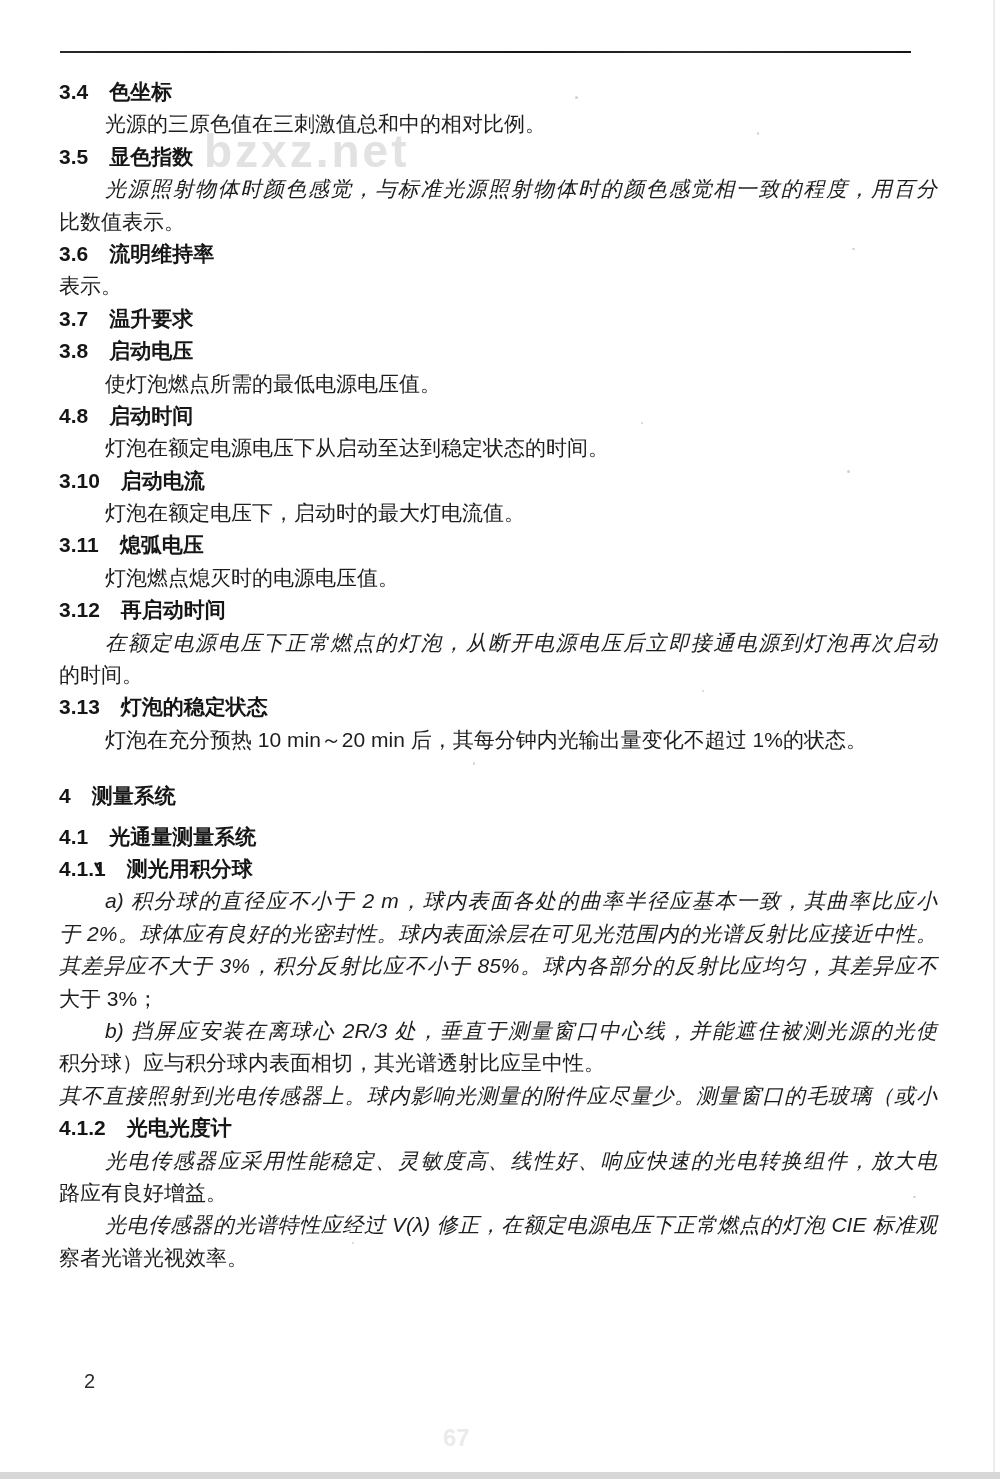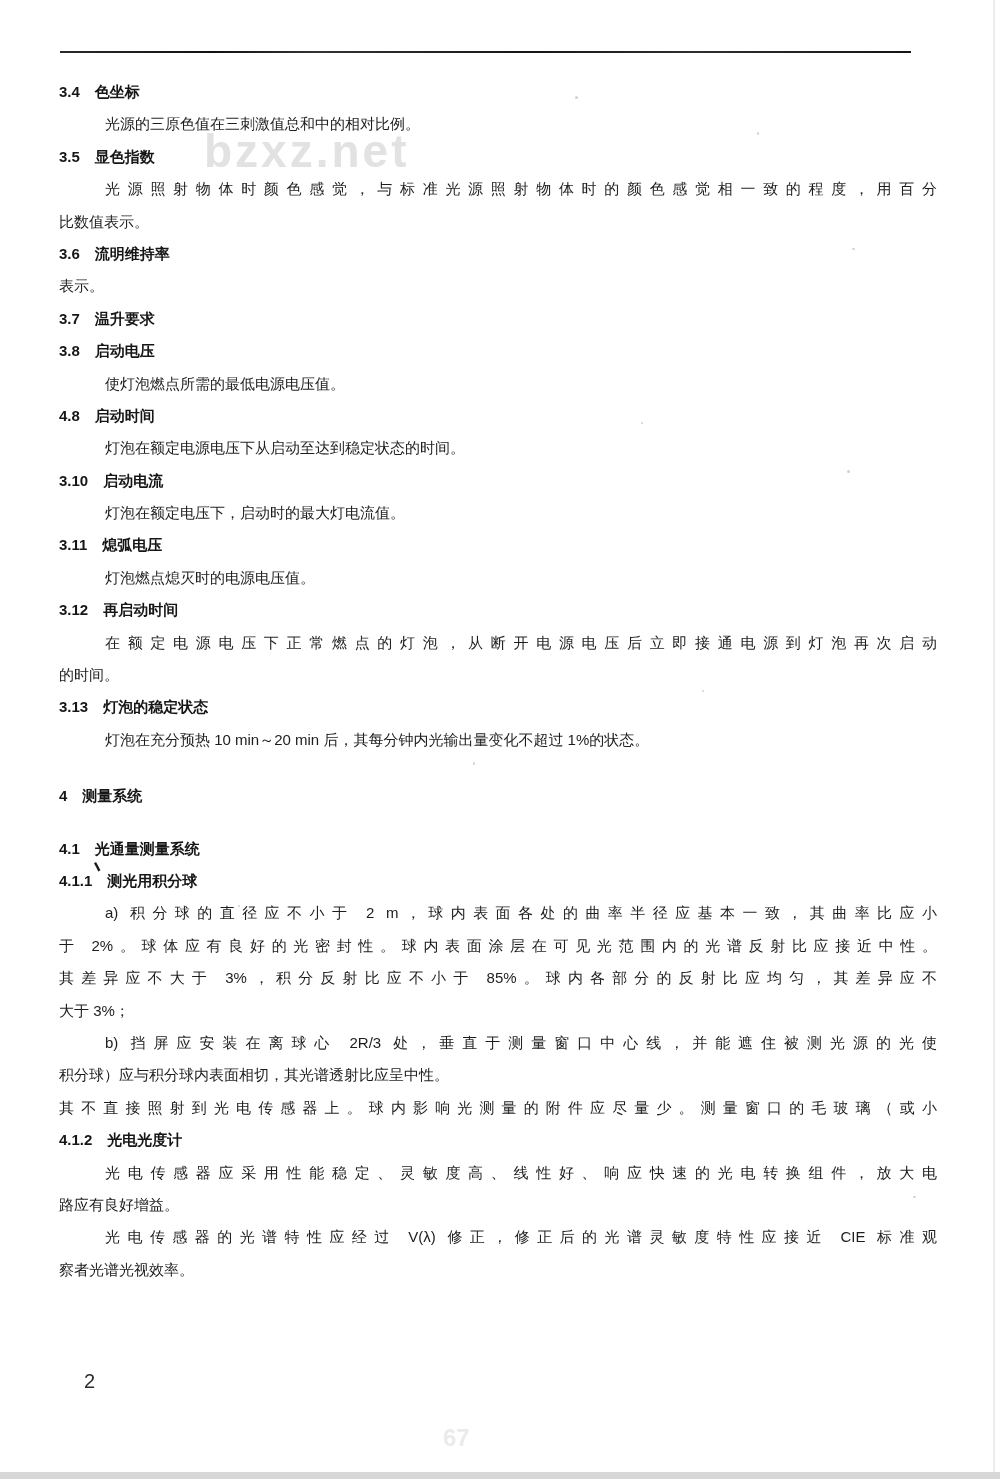--- a/index.html
+++ b/index.html
@@ -20,26 +20,26 @@
   .watermark{
     position:absolute;left:204px;top:124px;
     font-size:46px;font-weight:bold;letter-spacing:3px;
     color:#e2e2e2;z-index:0;user-select:none;
   }
   
   .content{
     position:absolute;left:59px;top:76px;width:878px;z-index:1;
   }
   .line{
-    font-size:15px;line-height:32.4px;height:32.4px;
+    font-size:21px;line-height:32.4px;height:32.4px;
     color:#1d1d1d;white-space:pre-wrap;font-weight:500;
   }
   .line.heading{font-weight:700;color:#161616;}
   .line.indent{padding-left:46px;}
-  .line.full{text-align:justify;text-align-last:justify;}
+  .line.full{text-align:justify;text-align-last:justify;font-style:italic;}
   
   .pen-mark{
     position:absolute;left:88px;top:856px;z-index:2;
     font-size:20px;font-weight:bold;color:#1a1a1a;transform:rotate(8deg);
   }
   .page-number{
     position:absolute;left:84px;top:1370px;z-index:1;
     font-size:20px;color:#2d2d2d;
   }
   .footer-mark{
@@ -90,33 +90,33 @@
       <div class="line heading">3.10　启动电流</div>
       <div class="line indent">灯泡在额定电压下，启动时的最大灯电流值。</div>
       <div class="line heading">3.11　熄弧电压</div>
       <div class="line indent">灯泡燃点熄灭时的电源电压值。</div>
       <div class="line heading">3.12　再启动时间</div>
       <div class="line indent full">在额定电源电压下正常燃点的灯泡，从断开电源电压后立即接通电源到灯泡再次启动</div>
       <div class="line cont">的时间。</div>
       <div class="line heading">3.13　灯泡的稳定状态</div>
       <div class="line indent">灯泡在充分预热 10 min～20 min 后，其每分钟内光输出量变化不超过 1%的状态。</div>
       <div class="line heading" style="margin-top: 24px;">4　测量系统</div>
-      <div class="line heading" style="margin-top: 20px;">4.1　光通量测量系统</div>
+      <div class="line heading" style="margin-top: 8px;">4.1　光通量测量系统</div>
       <div class="line heading">4.1.1　测光用积分球</div>
       <div class="line indent full">a) 积分球的直径应不小于 2 m，球内表面各处的曲率半径应基本一致，其曲率比应小</div>
       <div class="line cont full">于 2%。球体应有良好的光密封性。球内表面涂层在可见光范围内的光谱反射比应接近中性。</div>
       <div class="line cont full">其差异应不大于 3%，积分反射比应不小于 85%。球内各部分的反射比应均匀，其差异应不</div>
       <div class="line cont">大于 3%；</div>
       <div class="line indent full">b) 挡屏应安装在离球心 2R/3 处，垂直于测量窗口中心线，并能遮住被测光源的光使</div>
       <div class="line cont">积分球）应与积分球内表面相切，其光谱透射比应呈中性。</div>
       <div class="line cont full">其不直接照射到光电传感器上。球内影响光测量的附件应尽量少。测量窗口的毛玻璃（或小</div>
       <div class="line heading">4.1.2　光电光度计</div>
       <div class="line indent full">光电传感器应采用性能稳定、灵敏度高、线性好、响应快速的光电转换组件，放大电</div>
       <div class="line cont">路应有良好增益。</div>
-      <div class="line indent full">光电传感器的光谱特性应经过 V(λ) 修正，修正后的光谱灵敏度特性应接近 CIE 标准观</div>
+      <div class="line indent full">光电传感器的光谱特性应经过 V(λ) 修正，在额定电源电压下正常燃点的灯泡 CIE 标准观</div>
       <div class="line cont">察者光谱光视效率。</div>
     </div>
 
   <div class="pen-mark">丶</div>
   <div class="page-number">2</div>
   <div class="footer-mark">67</div>
 
   <div class="right-edge"></div>
   <div class="bottom-bar"></div>
 

